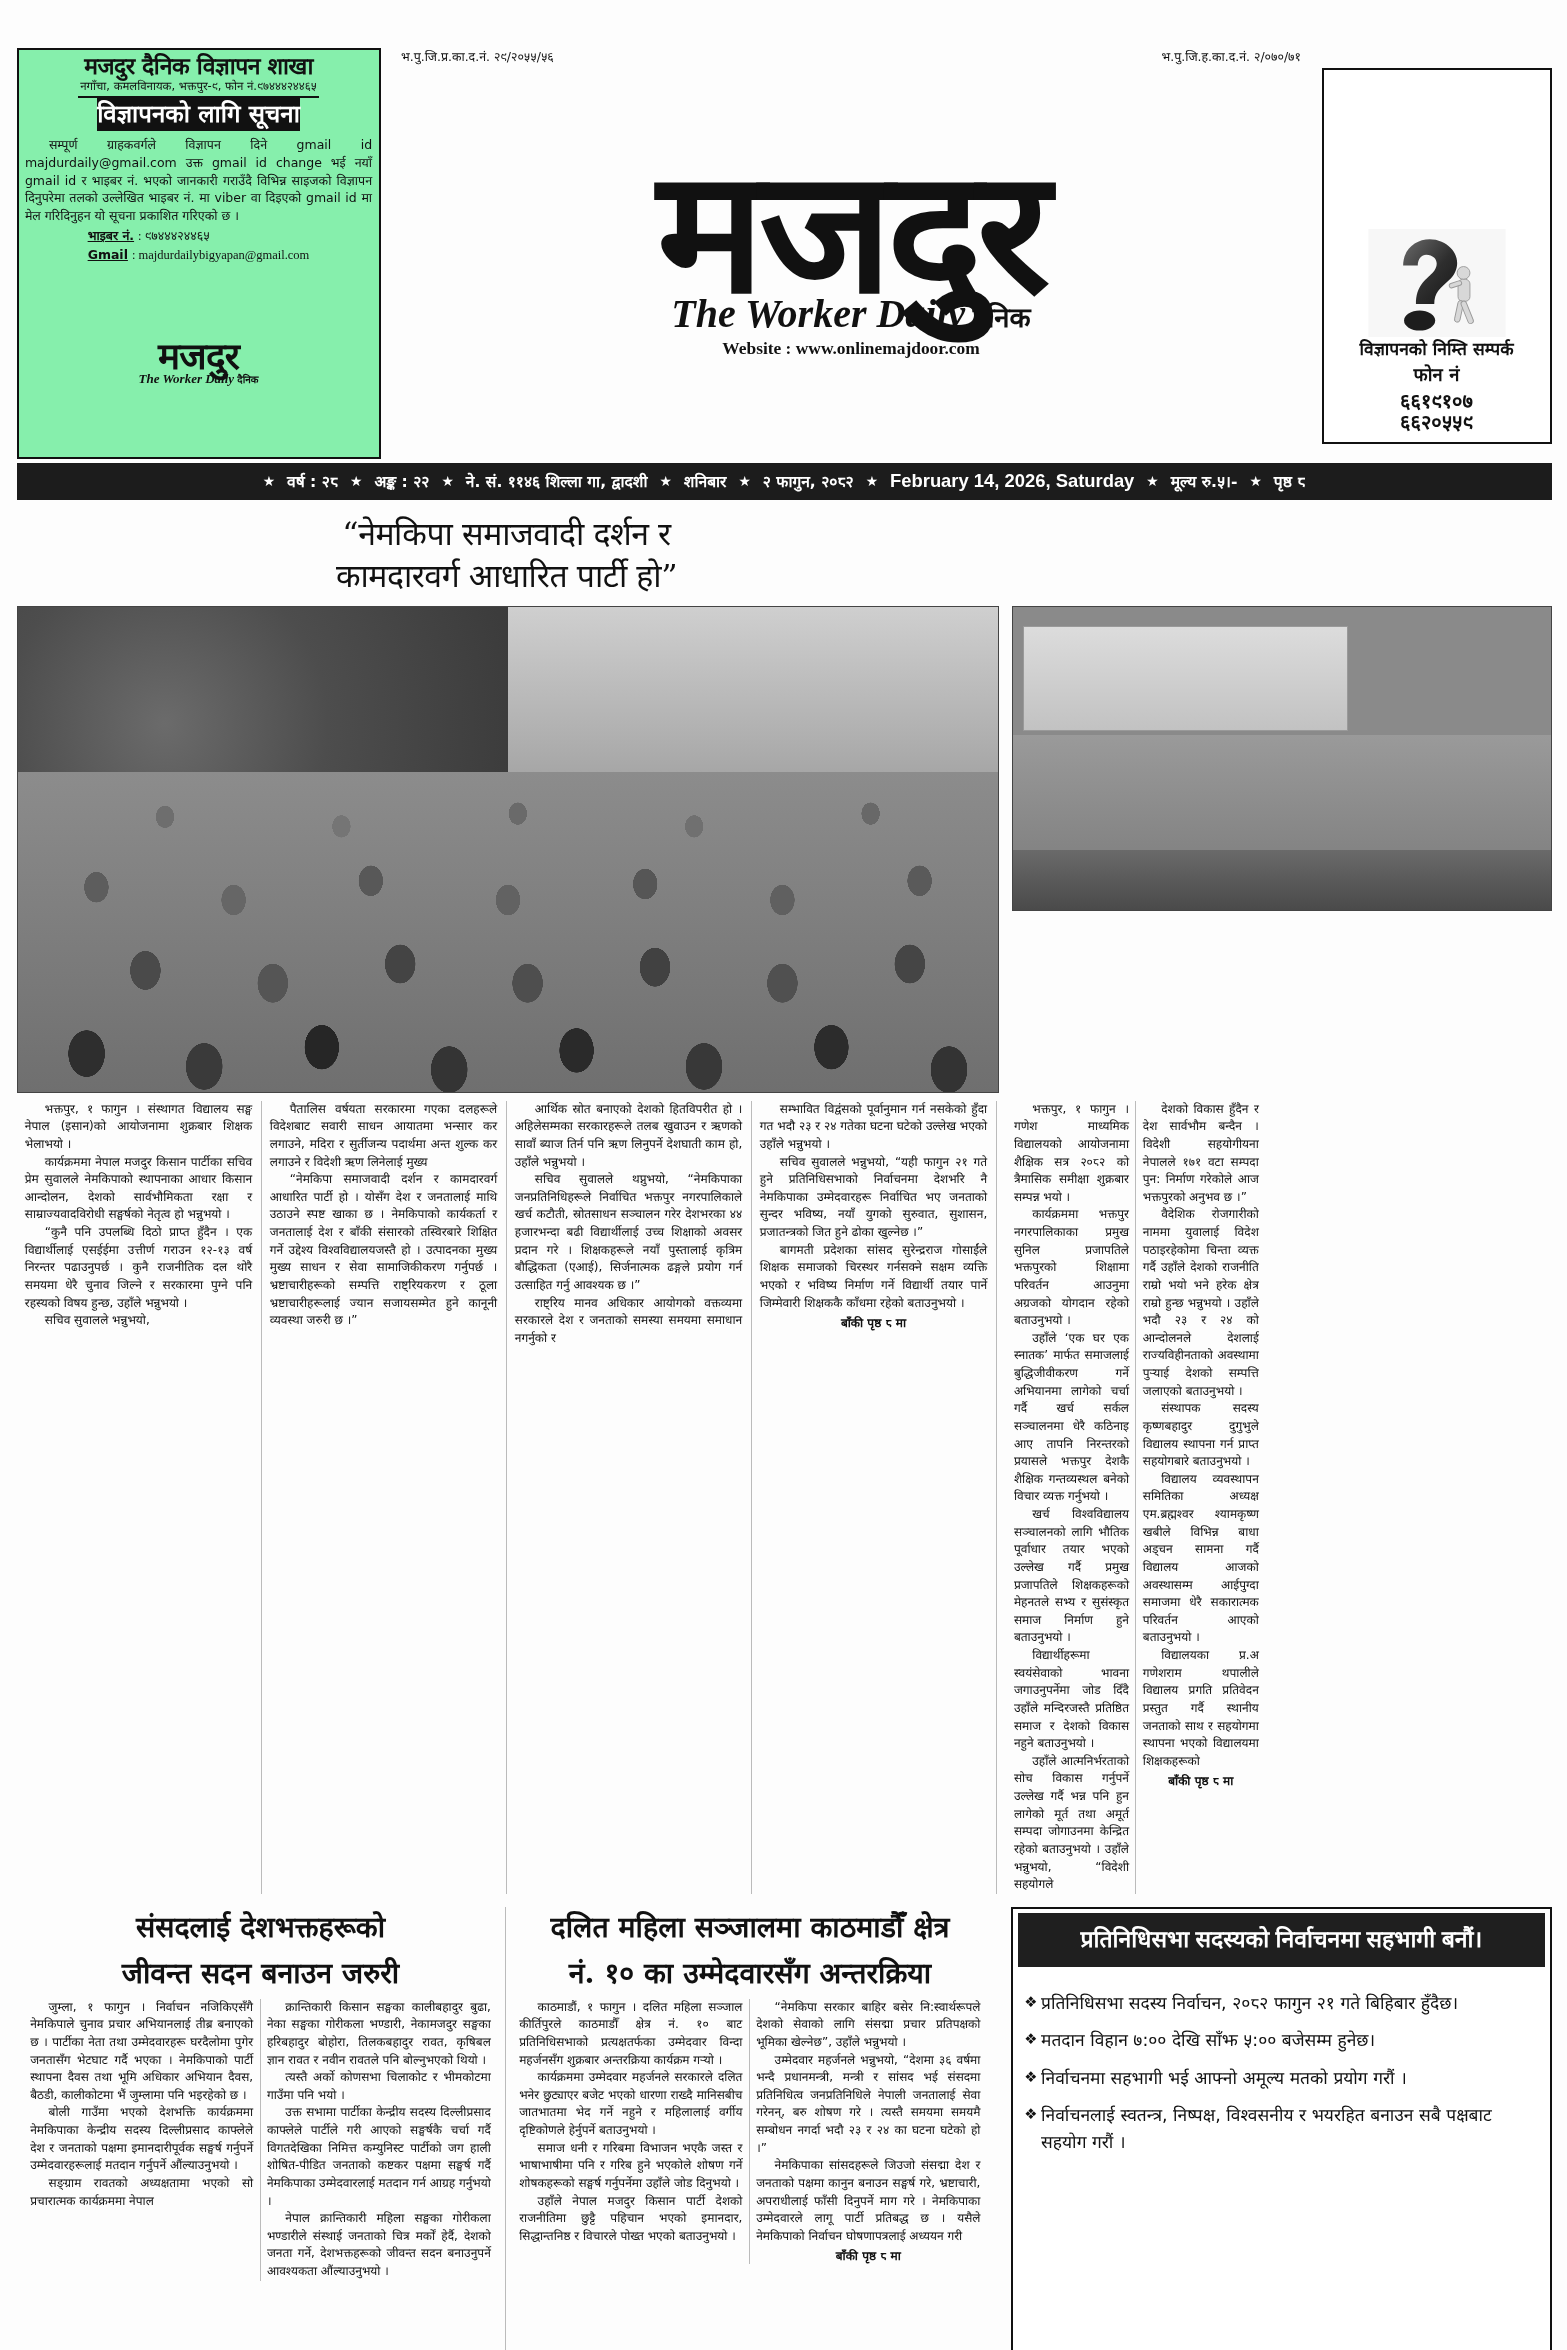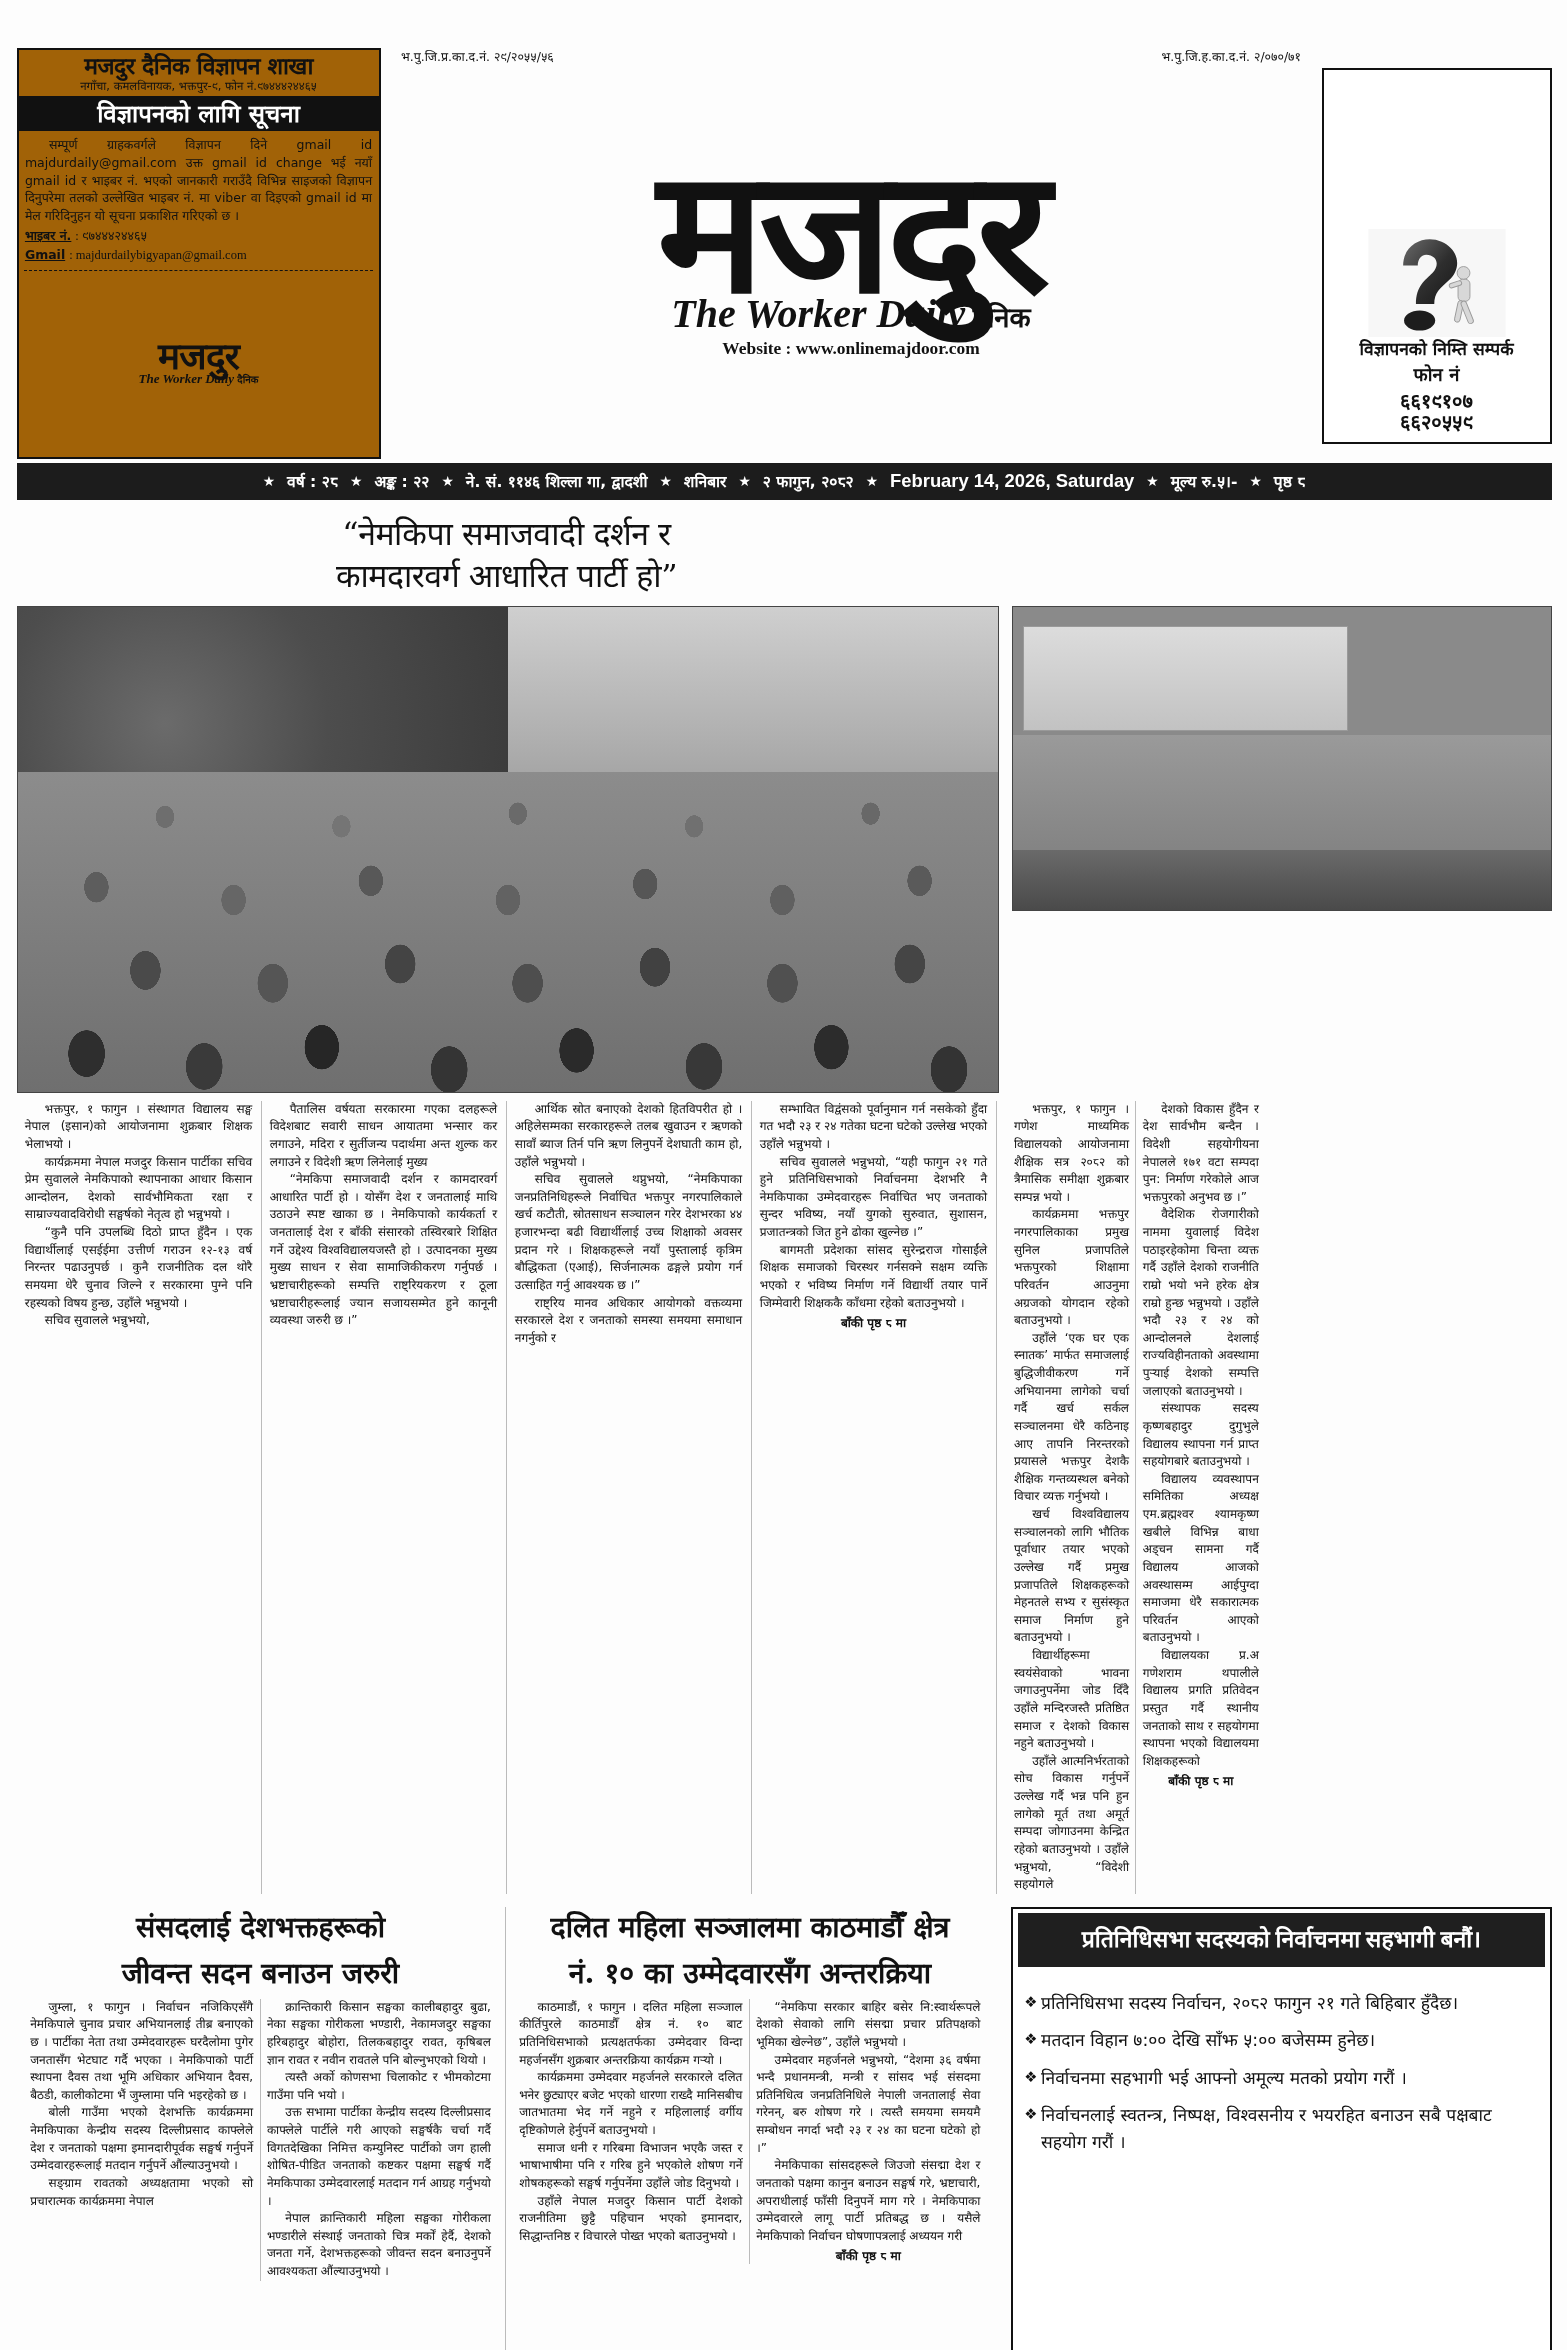--- a/index.html
+++ b/index.html
@@ -27,21 +27,22 @@
     box-sizing:border-box;
     height:459px;
   }
 
   
   .ad-left{
     width:364px;
     border:2.8px solid #111;
     box-sizing:border-box;
     display:flex;flex-direction:column;
-    background:#a16207;
+    background:#86efac;
+    align-items:center;
   }
   .ad-left-title{
     text-align:center;
     font-family:"DejaVu Sans", sans-serif;
     font-weight:bold;
     font-size:23px;
     letter-spacing:-0.5px;
     padding:3.7px 1.8px 0.9px 1.8px;
     line-height:1.05;
   }
@@ -384,21 +385,21 @@
     border:2.8px solid #111;
     box-sizing:border-box;
     background:#fff;
     height:478px;
     display:flex;flex-direction:column;
     position:relative;
   }
   .elec-head{
     background:#1f1f1f;color:#fff;
     text-align:center;
-    font-family:Liberation Serif, serif;
+    font-family:Liberation Sans, sans-serif;
     font-weight:bold;
     font-size:23px;
     padding:13px 5.5px;
     margin:4.6px;
     line-height:1.2;
   }
   .elec-body{
     padding:18.4px 11px 5.5px 11px;
     flex:1 1 auto;
   }

